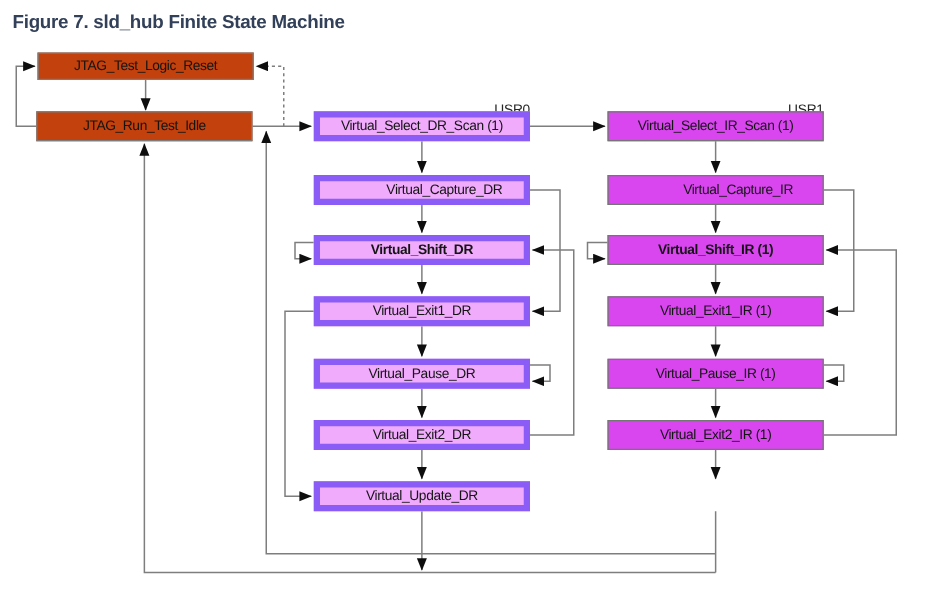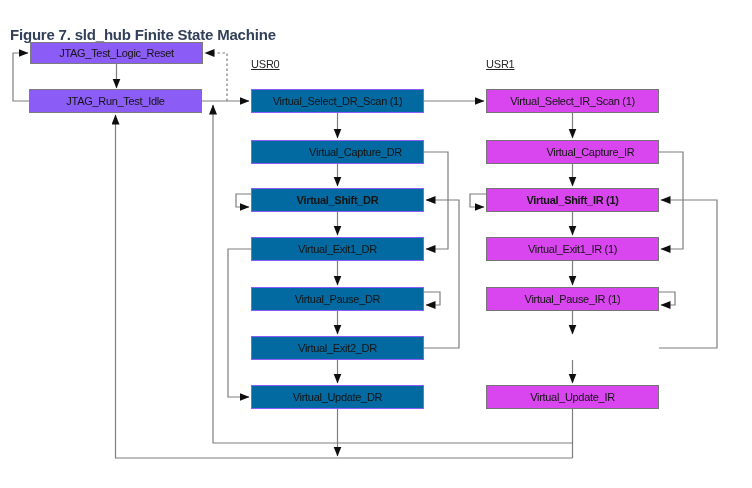--- a/index.html
+++ b/index.html
@@ -3,40 +3,40 @@
 <meta charset="utf-8">
 <style>
   html,body { margin:0; padding:0; background:#ffffff; }
   #figure {
     position:relative; width:752px; height:488px; background:#ffffff;
     font-family:"Liberation Sans", sans-serif; overflow:hidden;
   }
   #wires { position:absolute; left:0; top:0; z-index:0; }
   .title {
     position:absolute; left:10px; top:9px; font-size:15px; font-weight:bold;
-    color:#324159; letter-spacing:-0.2px; white-space:nowrap;margin-top:17px;
+    color:#324159; letter-spacing:-0.2px; white-space:nowrap;
   }
   .box {
     position:absolute; box-sizing:border-box; z-index:1;
     display:flex; align-items:center; justify-content:center;
     width:173px; height:24px; font-size:11px; letter-spacing:-0.3px;
     color:#141414; white-space:nowrap;
   }
-  .jtag { background:#8b5cf6; border:1px solid #7c7c7c; }
-  .dr   { background:#0369a1; border:1px solid #8b5cf6; }
+  .jtag { background:#c2410c; border:1px solid #7c7c7c; }
+  .dr   { background:#f0abfc; border:5px solid #8b5cf6; }
   .ir   { background:#d946ef; border:1px solid #757575; }
   .cx-jtag { left:29px; }
   .cx-dr   { left:251px; }
   .cx-ir   { left:486px; }
   .r-tlr { top:42px; height:22px; left:30px; }
   .r1 { top:89px; }  .r2 { top:140px;padding-left:36px; } .r3 { top:188px;font-weight:bold; } .r4 { top:237px; }
   .r5 { top:287px; } .r6 { top:336px; } .r7 { top:385px; }
   .col-label {
-    position:absolute; z-index:1; width:173px; text-align:left; top:58px;
-    font-size:11px; color:#262626; letter-spacing:-0.2px;text-decoration:underline;
+    position:absolute; z-index:1; width:173px; text-align:right; top:82px;
+    font-size:11px; color:#262626; letter-spacing:-0.2px;
   }
   .wire { fill:none; stroke:#7e7e7e; stroke-width:1.2; }
   .wire.dashed { stroke-dasharray:2.5 2.5; }
 </style>
 </head>
 <body>
 
 <div id="figure">
 
   <svg id="wires" width="752" height="488" viewBox="0 0 752 488">
@@ -97,15 +97,15 @@
   <div class="box dr cx-dr r4">Virtual_Exit1_DR</div>
   <div class="box dr cx-dr r5">Virtual_Pause_DR</div>
   <div class="box dr cx-dr r6">Virtual_Exit2_DR</div>
   <div class="box dr cx-dr r7">Virtual_Update_DR</div>
 
   <div class="box ir cx-ir r1">Virtual_Select_IR_Scan (1)</div>
   <div class="box ir cx-ir r2">Virtual_Capture_IR</div>
   <div class="box ir cx-ir r3">Virtual_Shift_IR (1)</div>
   <div class="box ir cx-ir r4">Virtual_Exit1_IR (1)</div>
   <div class="box ir cx-ir r5">Virtual_Pause_IR (1)</div>
-  <div class="box ir cx-ir r7">Virtual_Update_IR</div>
+  <div class="box ir cx-ir r6">Virtual_Exit2_IR (1)</div>
 
 </div>
 
 </body></html>

